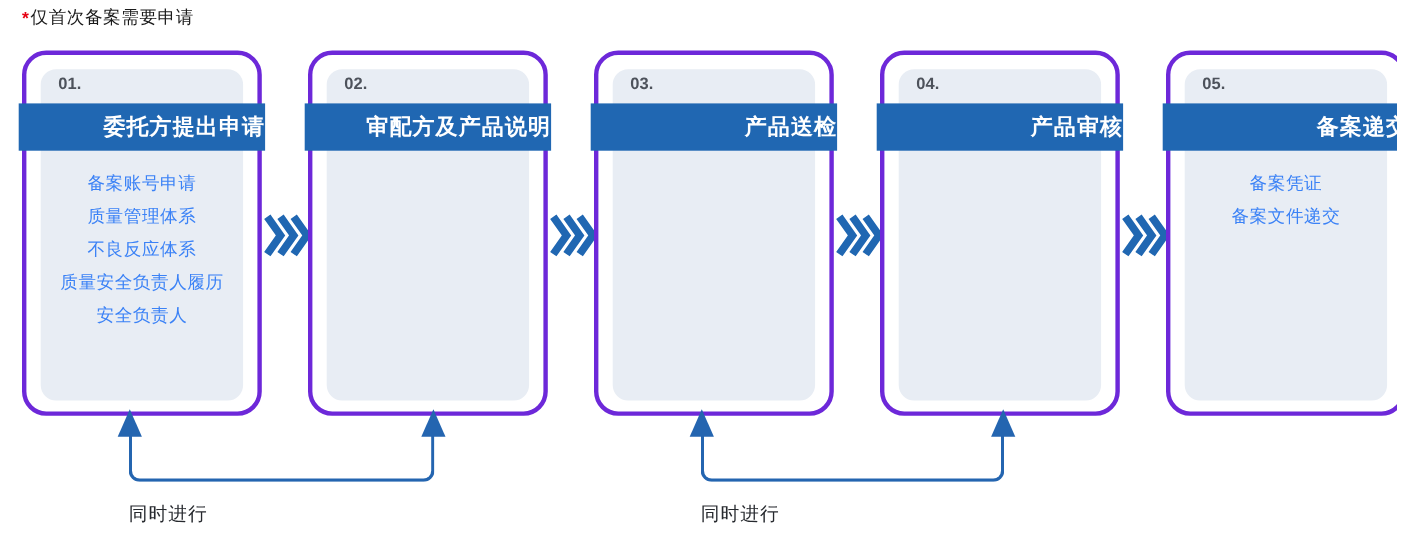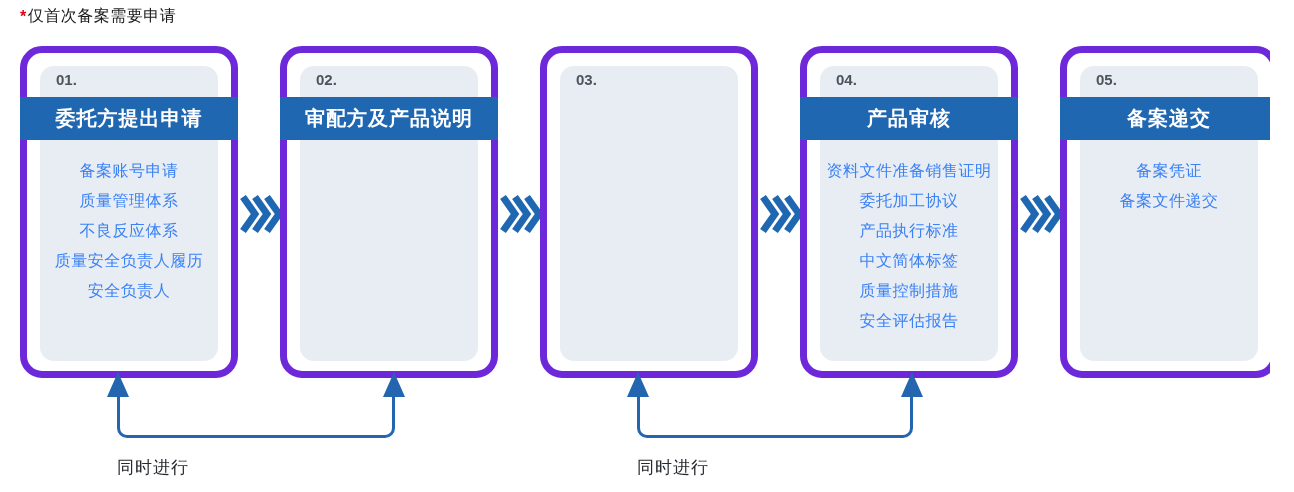--- a/index.html
+++ b/index.html
@@ -3,26 +3,26 @@
 <meta charset="utf-8">
 <style>
   html,body{margin:0;padding:0;background:#ffffff;}
   body{font-family:"Liberation Sans","DejaVu Sans",sans-serif;}
   .stage{position:relative;width:1270px;height:492px;background:#ffffff;overflow:hidden;}
 
   .note{position:absolute;left:20px;top:6px;font-size:16px;color:#1a1a1a;letter-spacing:.5px;}
   .note .star{color:#e60012;font-weight:bold;margin-right:1px;position:relative;top:1px;}
 
   .card{position:absolute;top:46px;width:218px;height:332px;box-sizing:border-box;
-        border:7px solid #6d28d9;border-radius:22px;background:#ffffff;}
+        border:4px solid #6d28d9;border-radius:22px;background:#ffffff;}
   .card .panel{position:absolute;left:13px;right:13px;top:13px;bottom:10px;
         background:#e8edf4;border-radius:14px;}
   .card .num{position:absolute;left:29px;top:18px;font-size:15px;font-weight:bold;color:#4d525b;}
   .card .band{position:absolute;left:-7px;right:-7px;top:44px;height:43px;background:#2067b2;
-        display:flex;align-items:center;justify-content:center;}
+        display:flex;align-items:center;justify-content:flex-end;}
   .card .band .title{color:#ffffff;font-size:20px;font-weight:bold;letter-spacing:1px;}
   .card .items{position:absolute;left:0;right:0;top:103px;text-align:center;}
   .card .items .item{font-size:16px;line-height:30px;color:#3b82f6;letter-spacing:.5px;}
 
   .chevrons{position:absolute;top:192px;width:40px;height:44px;}
 
   .bracket{position:absolute;top:394px;height:44px;box-sizing:border-box;
         border:3px solid #2465b0;border-top:none;border-radius:0 0 10px 10px;}
   .arrow-up{position:absolute;top:372px;width:0;height:0;
         border-left:11px solid transparent;border-right:11px solid transparent;
@@ -55,35 +55,30 @@
     <div class="panel"></div>
     <div class="num">02.</div>
     <div class="band">
         <span class="title">审配方及产品说明</span>
       </div>
   </div>
 
   <div class="card" style="left:540px">
     <div class="panel"></div>
     <div class="num">03.</div>
+    <div class="band">
+        <span class="title">产品送检</span>
+      </div>
   </div>
 
   <div class="card" style="left:800px">
     <div class="panel"></div>
     <div class="num">04.</div>
     <div class="band">
         <span class="title">产品审核</span>
-      </div>
-    <div class="items">
-        <div class="item">资料文件准备销售证明</div>
-        <div class="item">委托加工协议</div>
-        <div class="item">产品执行标准</div>
-        <div class="item">中文简体标签</div>
-        <div class="item">质量控制措施</div>
-        <div class="item">安全评估报告</div>
       </div>
   </div>
 
   <div class="card" style="left:1060px">
     <div class="panel"></div>
     <div class="num">05.</div>
     <div class="band">
         <span class="title">备案递交</span>
       </div>
     <div class="items">

